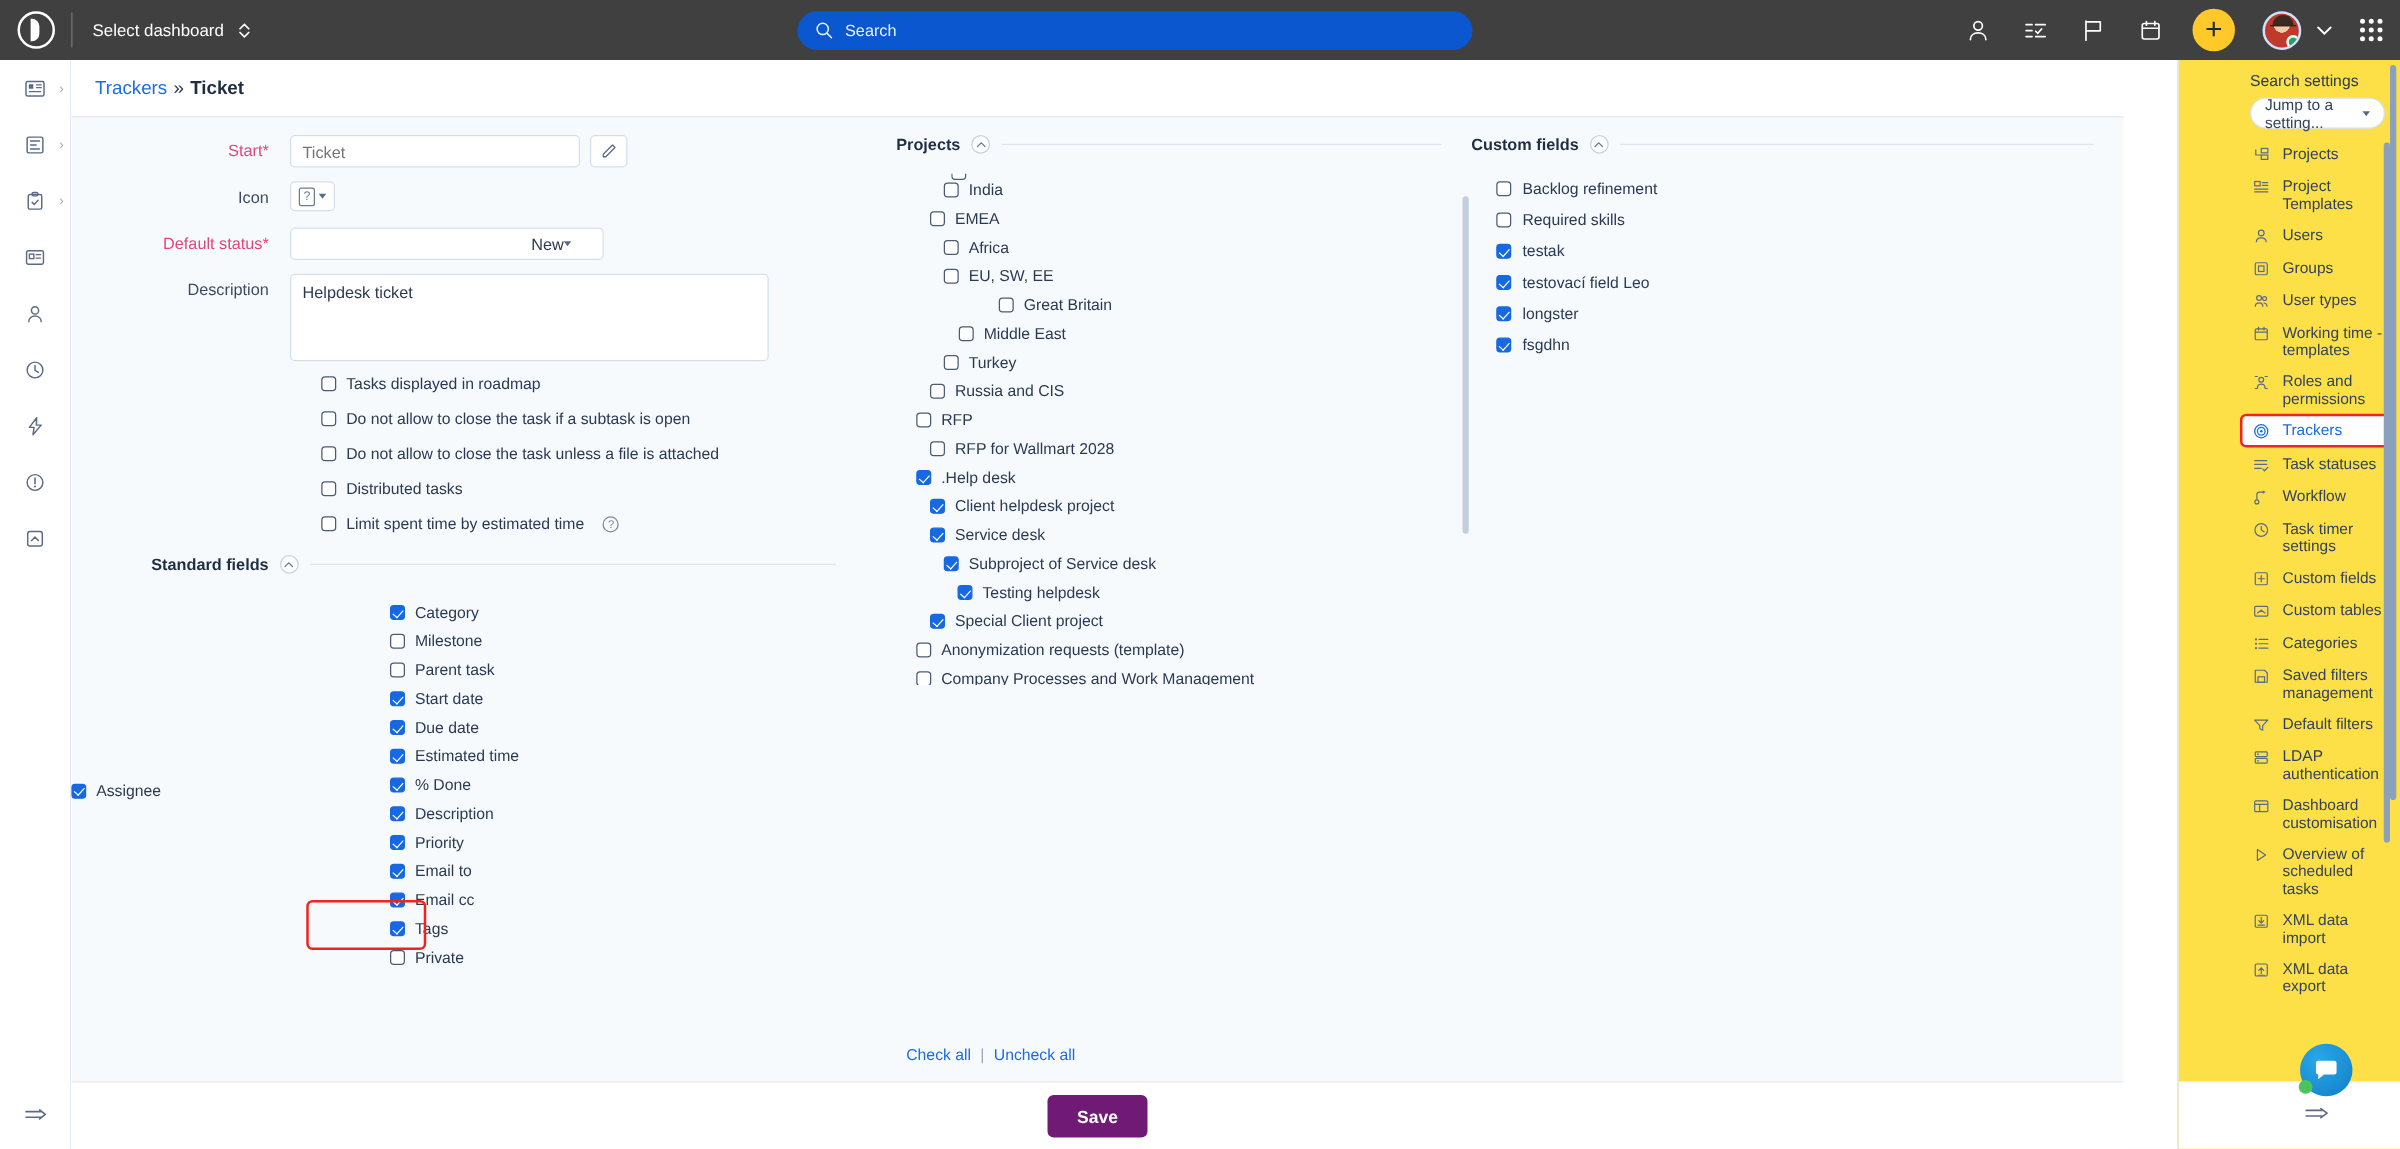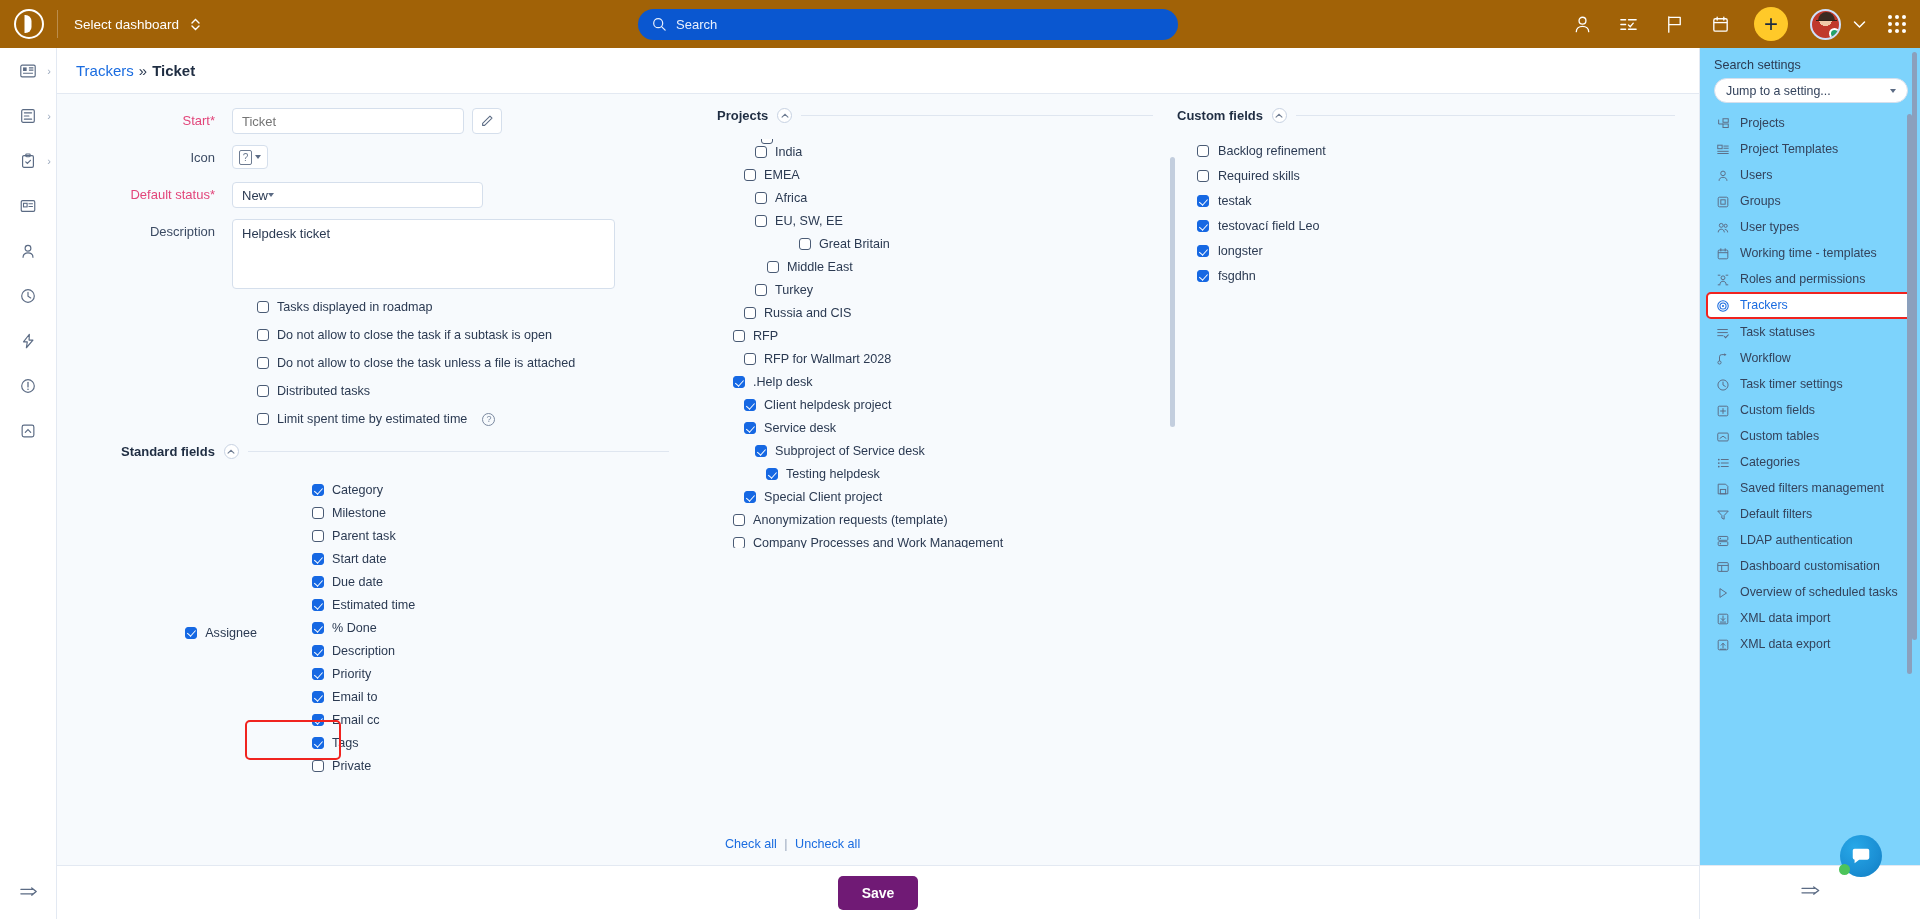--- a/index.html
+++ b/index.html
@@ -7,21 +7,21 @@
   body {
     font-family: "Liberation Sans", sans-serif;
     font-size: 13px;
     color: #2b3a52;
     background:#ffffff;
   }
 
   
   .topbar{
     position:absolute; top:0; left:0; width:1920px; height:48px;
-    background:#a16207; display:flex; align-items:center;
+    background:#404040; display:flex; align-items:center;
   }
   .logo-wrap{ width:57px; height:48px; display:flex; align-items:center; justify-content:center; }
   .logo{
     width:30px; height:30px; border-radius:50%;
     border:2.6px solid #ffffff; position:relative;
   }
   .logo::after{
     content:""; position:absolute; left:50%; top:4px; bottom:4px; width:7px;
     background:#ffffff; transform:translateX(-50%); border-radius:0 6px 6px 0;
     margin-left:-0.5px;
@@ -115,21 +115,21 @@
     width:36px; height:24px; border:1px solid #d5dfec; border-radius:4px; background:#fff;
     display:flex; align-items:center; justify-content:center; gap:3px; cursor:pointer;
   }
   .qbox{
     width:13px;height:15px;border:1px solid #6d7b91;border-radius:2px;
     font-size:10px; line-height:13px; text-align:center; color:#6d7b91;
   }
   .caret{ width:0;height:0;border-left:3.5px solid transparent;border-right:3.5px solid transparent;border-top:4px solid #5b6b84;}
   .fselect{
     width:251px; height:26px; border:1px solid #d5dfec; border-radius:4px; background:#fff;
-    display:flex; align-items:center; justify-content:flex-start; padding:0 9px;
+    display:flex; align-items:center; justify-content:flex-end; padding:0 25px;
     font-size:13px; color:#2b3a52; cursor:pointer;
   }
   .ftext{
     width:383px; height:70px; border:1px solid #d5dfec; border-radius:4px; background:#fff;
     padding:6px 9px; font-size:13px; color:#2b3a52; resize:none;
     font-family:"Liberation Sans", sans-serif; line-height:16px;
   }
 
   
   .cbrow{ display:flex; align-items:center; gap:8px; cursor:pointer; }
@@ -155,21 +155,21 @@
   .sechead{ display:flex; align-items:center; gap:9px; padding-right:24px; }
   .sechead .t{ font-size:13px; font-weight:700; color:#1f2d42; white-space:nowrap;}
   .collapse{
     width:15px;height:15px;border:1px solid #c7d2e2;border-radius:50%;
     display:flex;align-items:center;justify-content:center; cursor:pointer; background:#fff;
   }
   .secline{ flex:1; height:1px; background:#dfe6f0; }
 
   
   .stdwrap{ display:flex; margin-top:24px; }
-  .assignee-col{ width:200px; display:flex; justify-content:flex-end; padding-right:0;}
+  .assignee-col{ width:200px; display:flex; justify-content:flex-start; padding-right:0;}
   .std-col{ margin-left:55px; }
   .std-col .cbrow{ margin-bottom:9px; }
   .assignee-col .cbrow{ gap:8px; }
 
   
   .scrollarea{
     height:425px; overflow:hidden; position:relative; padding-left:8px;
   }
   .proj-item{ display:flex; align-items:center; gap:8px; margin-bottom:9px; cursor:pointer;}
   .vscroll{
@@ -196,22 +196,22 @@
     display:flex; align-items:center; justify-content:center;
   }
   .savebtn{
     background:#701a75; color:#fff; border:none; border-radius:5px;
     padding:9px 24px; font-size:14px; font-weight:600; cursor:pointer;
     font-family:"Liberation Sans", sans-serif;
   }
 
   
   .settings{
-    position:absolute; top:48px; right:0; width:221px; height:871px;
-    background:#7dd3fc; border-left:1px solid #e3e9f2; overflow:hidden;
+    position:absolute; top:48px; right:0; width:178px; height:871px;
+    background:#fde047; border-left:1px solid #e3e9f2; overflow:hidden;padding-left:43px;
   }
   .set-title{ font-size:12.6px; color:#2b3a52; padding:10px 12px 6px 14px; }
   .set-jump{
     margin:0 12px 7px 14px; height:25px; border:1px solid #d5dfec; border-radius:13px;
     background:#fff; display:flex; align-items:center; justify-content:space-between;
     padding:0 11px; font-size:12.4px; color:#34435c; cursor:pointer;
   }
   .set-list{ position:relative; }
   .set-item{
     display:flex; align-items:flex-start; gap:10px; padding:5.5px 12px 5.5px 16px;

